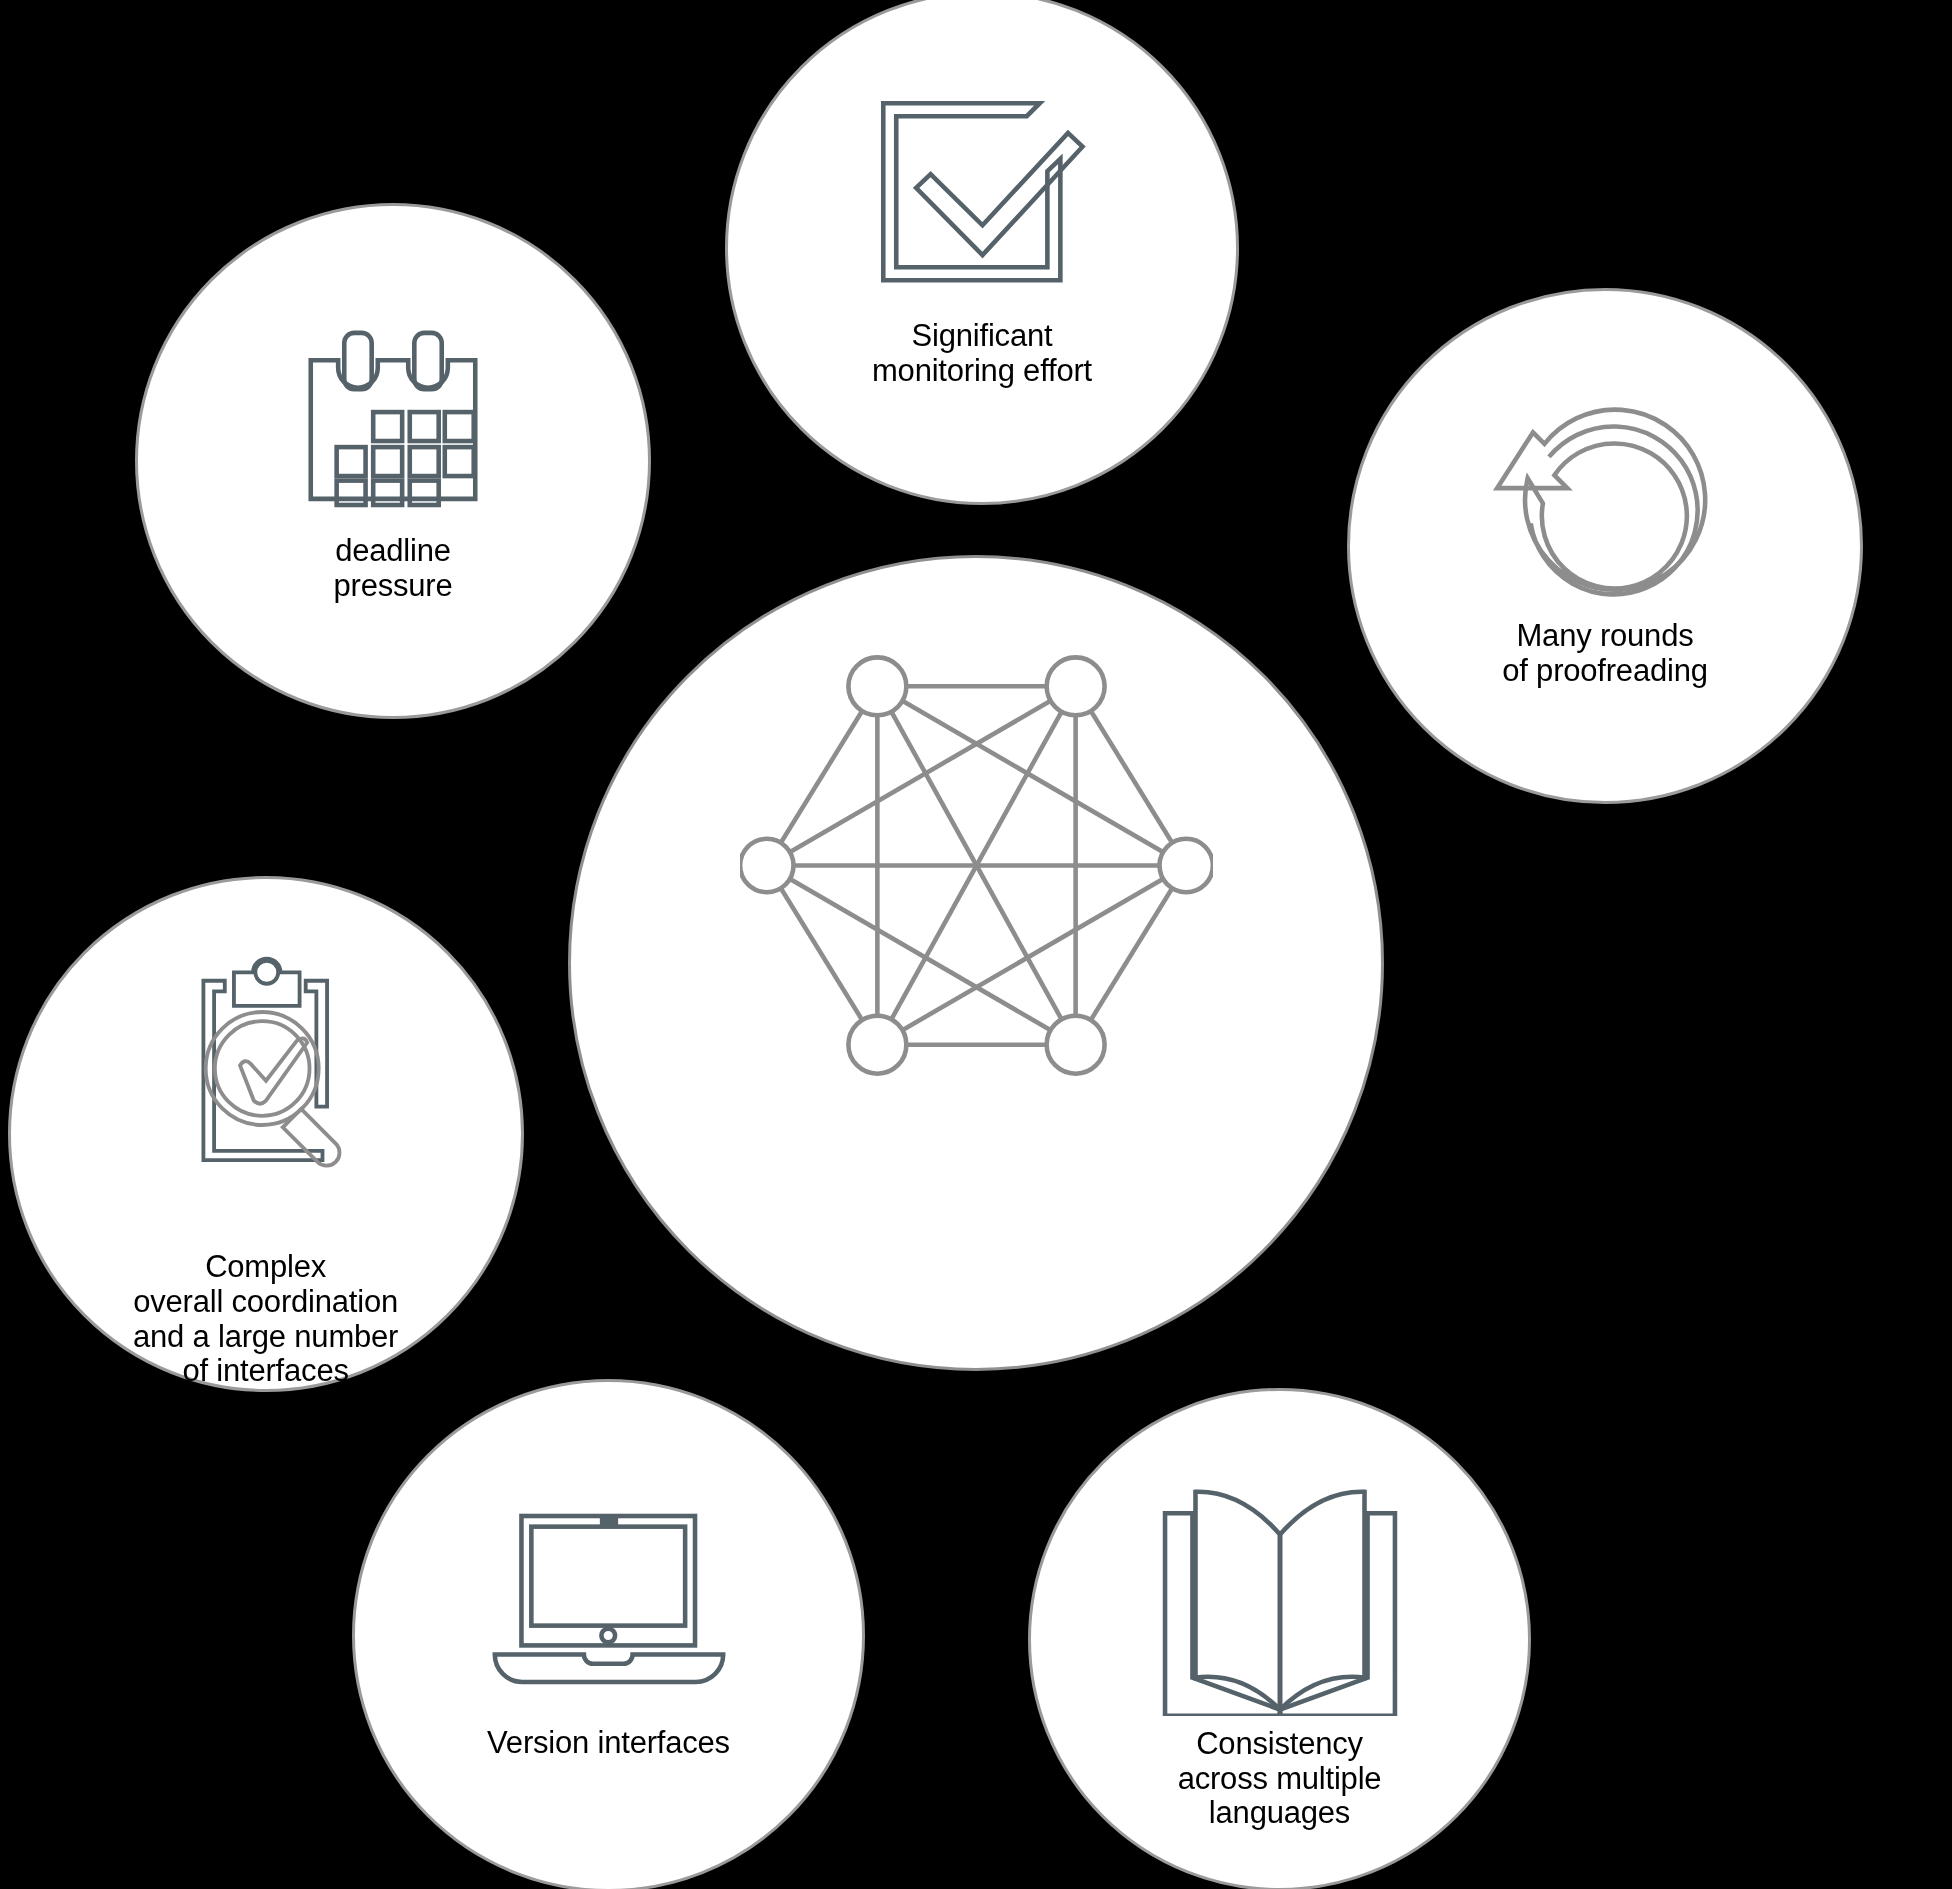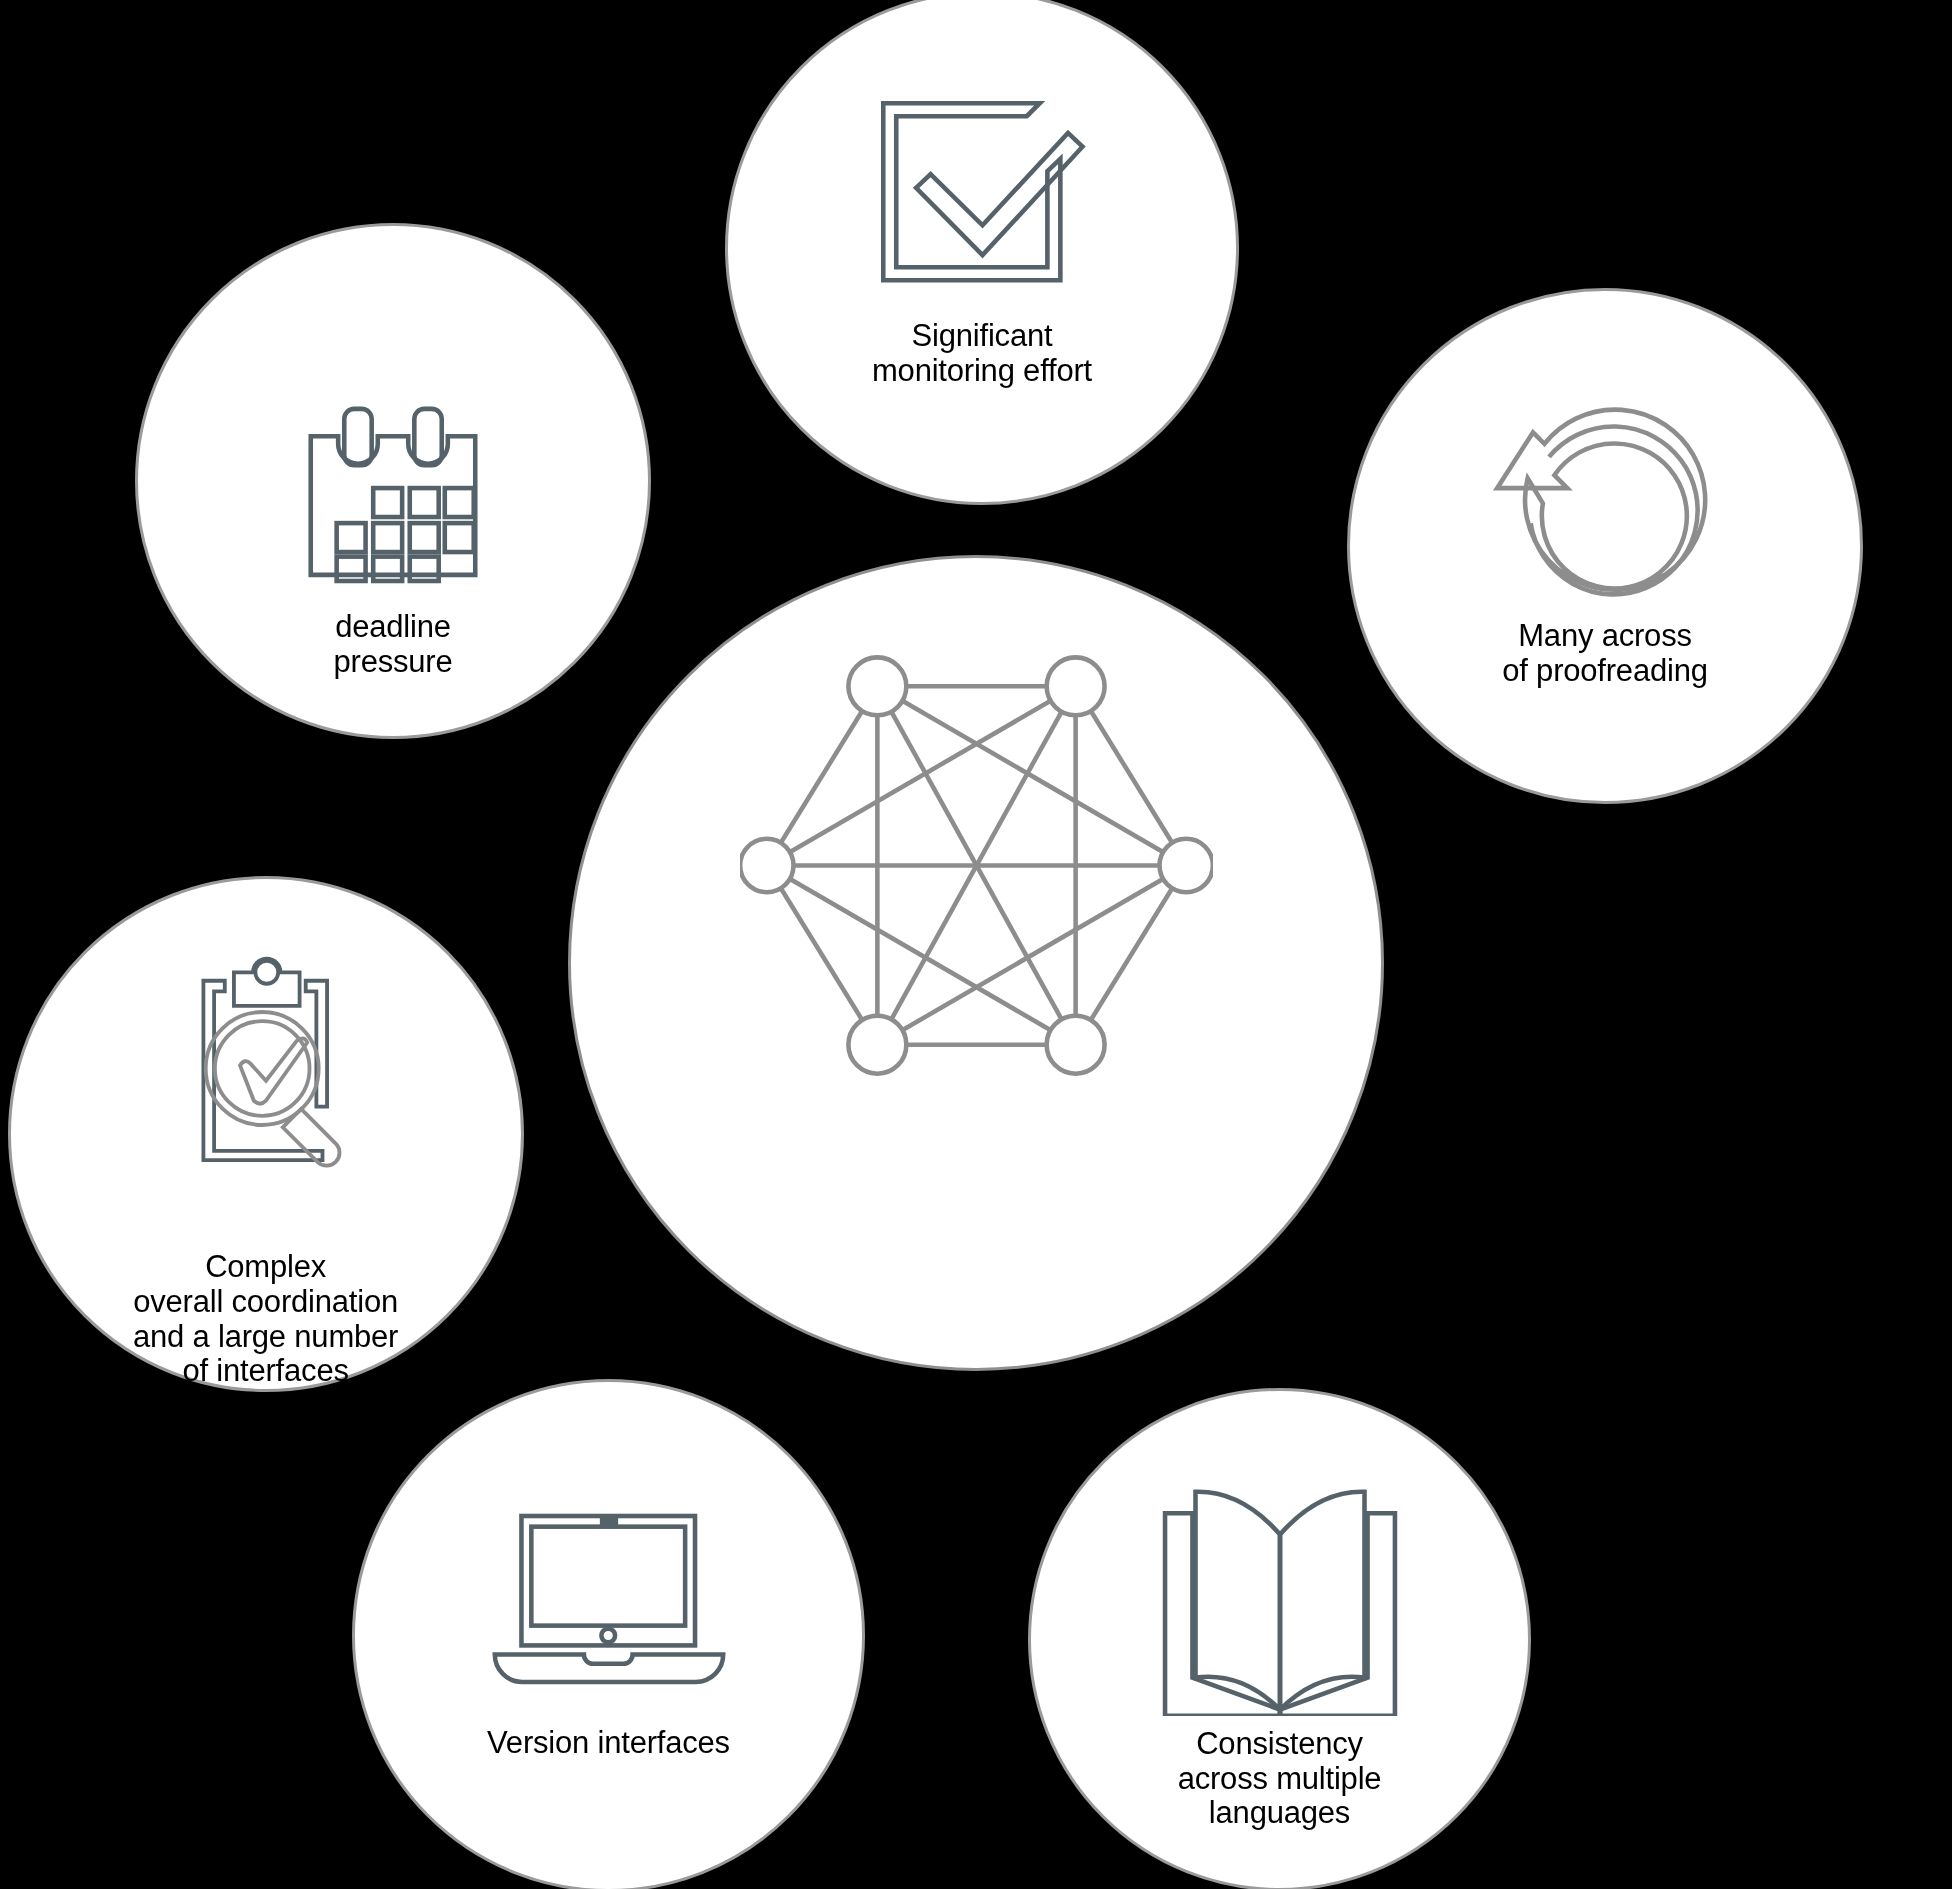--- a/index.html
+++ b/index.html
@@ -66,21 +66,21 @@
         <g fill="none" stroke="#55626a" stroke-width="6" stroke-linejoin="miter">
           <path d="M20 33 L20 265 L252 265 L252 106 L235 122 L235 248 L37 248 L37 50 L208 50 L225 33 Z"></path>
           <path d="M63 144 L82 126 L150 193 L262 72 L281 90 L150 232 Z"></path>
         </g>
       </svg>
     </div>
     <div class="label sat">Significant
 monitoring effort</div>
   </div>
 
-  <div class="node satellite" style="left:135px; top:223px; width:516px; height:516px; padding-top:107px;justify-content:center;">
+  <div class="node satellite" style="left:135px; top:203px; width:516px; height:516px; padding-top:107px;">
     <div class="icon-wrap" style="height:221px;">
       <svg width="198" height="191" viewBox="0 0 260 250">
         <g fill="none" stroke="#55626a" stroke-width="6">
           <path d="M22 42 L58 42 L58 52 a26 26 0 0 0 52 0 L110 42 L150 42 L150 52 a26 26 0 0 0 52 0 L202 42 L238 42 L238 224 L22 224 Z"></path>
           <rect x="66" y="6" width="36" height="74" rx="13"></rect>
           <rect x="158" y="6" width="36" height="74" rx="13"></rect>
           <rect x="104" y="110" width="38" height="38"></rect>
           <rect x="152" y="110" width="38" height="38"></rect>
           <rect x="200" y="110" width="38" height="38" transform="translate(-2,0)"></rect>
           <rect x="56" y="156" width="38" height="38"></rect>
@@ -106,21 +106,21 @@
                    A118 118 0 1 0 70 85
                    L55 70
                    L8 143
                    L100 143
                    L83 126
                    A95 95 0 1 1 68 163
                    Z"></path>
         </g>
       </svg>
     </div>
-    <div class="label sat">Many across
+    <div class="label sat">Many rounds
 of proofreading</div>
   </div>
 
   <div class="node satellite" style="left:7.6px; top:876px; width:516px; height:516px; padding-top:67px;justify-content:space-between;">
     <div class="icon-wrap" style="height:244px;">
       <svg width="214" height="229" viewBox="0 0 280 300">
         <g fill="none" stroke="#55626a" stroke-width="5">
           <path d="M86 35 L58 35 L58 270 L214 270 L214 258 L72 258 L72 49 L86 49 Z"></path>
           <path d="M192 35 L220 35 L220 200 L206 200 L206 49 L192 49 Z"></path>
           <path d="M98 24 L123 24 a18 18 0 0 1 36 0 L184 24 L184 68 L98 68 Z"></path>

